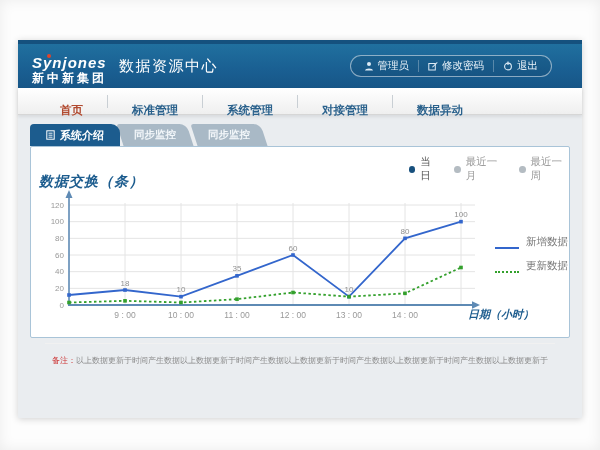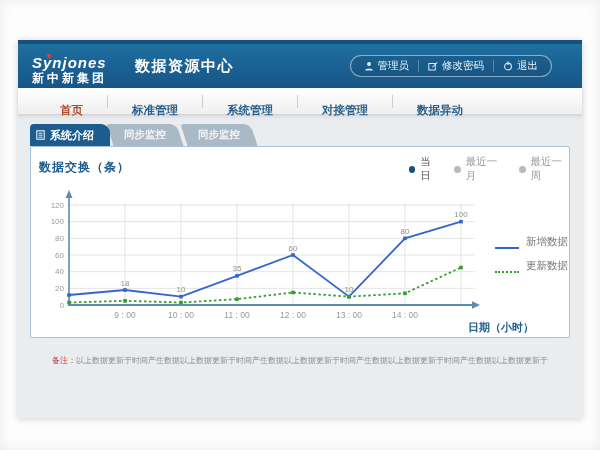--- a/index.html
+++ b/index.html
@@ -10,60 +10,60 @@
   .window { position:absolute; left:18px; top:40px; width:564px; height:378px;
             background:#eaedf0; box-shadow:0 1px 7px rgba(0,0,0,0.18); }
 
   
   .topbar { height:48px; background:linear-gradient(180deg,#20709f 0%,#1a6093 55%,#175687 100%);
             border-top:4px solid #15517e; position:relative; display:flex; align-items:center; }
   .logo { margin-left:14px; position:relative;margin-top:8px; }
   .logo-main { color:#fff; font-weight:bold; font-style:italic; font-size:15px; line-height:16px; letter-spacing:1px; position:relative; }
   .logo-dot { position:absolute; left:15px; top:-1px; width:4px; height:4px; border-radius:50%; background:#e2442a; }
   .logo-sub { color:#fff; font-weight:bold; font-size:12px; letter-spacing:3px; line-height:14px; }
-  .app-title { color:#fff; font-size:15px; margin-left:28px; letter-spacing:1.5px;font-weight:bold; }
+  .app-title { color:#fff; font-size:15px; margin-left:12px; letter-spacing:1.5px; }
   .user-pill { position:absolute; right:30px; top:50%; transform:translateY(-50%);
                border:1px solid rgba(255,255,255,0.5); background:rgba(0,0,0,0.07);
                border-radius:11px; height:22px; display:flex; align-items:center; padding:0 4px; }
   .pill-item { color:#e9f2f9; font-size:10.5px; padding:0 9px; display:flex; align-items:center; gap:4px; cursor:pointer; }
   .pill-sep { width:1px; height:12px; background:rgba(255,255,255,0.28); }
   .pill-item svg { display:block; }
 
   
   .nav { height:27px; background:linear-gradient(#ffffff,#efefef); border-bottom:1px solid #d6d6d6;
          box-shadow:0 2px 3px rgba(0,0,0,0.08); display:flex; align-items:center; padding-left:18px;
          position:relative; z-index:5; }
   .nav-item { font-size:11.5px; font-weight:bold; color:#2a618c; padding:0 24px; cursor:pointer;margin-top:19px; }
   .nav-item.active { color:#b14a30; }
   .nav-sep { width:1px; height:13px; background:#c9cfd4; }
 
   
   .content { position:relative; height:303px; }
   .tabs { position:absolute; left:12px; top:9px; display:flex; height:22px; align-items:flex-end; }
   .tab { height:22px; display:flex; align-items:center; cursor:pointer; }
-  .tab.active { background:#1c5c8e; border-radius:4px 9px 0 0; padding:0 16px 0 6px; gap:5px; z-index:3; position:relative; }
+  .tab.active { background:#1c5c8e; border-radius:4px 9px 0 0; padding:0 16px 0 16px; gap:5px; z-index:3; position:relative; }
   .tab.active .tab-label { color:#fff; font-weight:bold; font-size:11px; }
   .tab.inactive { background:#a9b9c6; transform:skewX(18deg); border-radius:3px 7px 0 0;
                   padding:0 14px; z-index:2; position:relative; }
   .tab.inactive:first-of-type { margin-left:-6px; }
   .tab.inactive + .tab.inactive { margin-left:4px; }
   .tab.inactive .tab-label { transform:skewX(-18deg); display:inline-block; color:#f3f7fa; font-weight:bold; font-size:10.5px; }
 
   .panel { position:absolute; left:12px; top:31px; width:540px; height:192px;
            background:#fff; border:1px solid #a9c4d8; border-radius:2px; }
 
   .radio-group { position:absolute; top:8px; left:378px; display:flex; gap:15px; align-items:center; }
   .radio { display:flex; align-items:center; gap:5px; cursor:pointer; }
   .radio-dot { width:7px; height:7px; border-radius:50%; background:#b4bcc2; }
   .radio.selected .radio-dot { background:#17507d; }
   .radio-label { font-size:10.5px; color:#999; }
   .radio.selected .radio-label { color:#555; }
 
-  .y-axis-title { position:absolute; left:8px; top:12px; color:#1c5c8e; font-size:12px; font-weight:bold; letter-spacing:1px; }
-  .x-axis-title { position:absolute; left:437px; top:173px; color:#1c5c8e; font-size:11px; font-weight:bold; }
+  .y-axis-title { position:absolute; left:8px; top:26px; color:#1c5c8e; font-size:14px; font-weight:bold; letter-spacing:1px;font-style:italic; }
+  .x-axis-title { position:absolute; left:437px; top:160px; color:#1c5c8e; font-size:11px; font-weight:bold;font-style:italic; }
   #chart { position:absolute; left:10px; top:42px; font-family:inherit; }
 
   .chart-legend { position:absolute; left:464px; top:88px; display:flex; flex-direction:column; gap:10px; }
   .legend-row { display:flex; align-items:flex-end; gap:7px; }
   .legend-line { width:24px; height:0; border-top:2px solid #3366cc; }
   .legend-line.dotted { border-top-style:dotted; border-top-color:#33a02c; }
   .legend-text { font-size:10.5px; color:#777; }
 
   .panel-divider { position:absolute; left:14px; right:14px; top:196px; border-top:1px solid #f1f1f1; }
   .note { position:absolute; left:0; right:0; top:208px; text-align:center; font-size:8px; color:#8a8a8a; }

